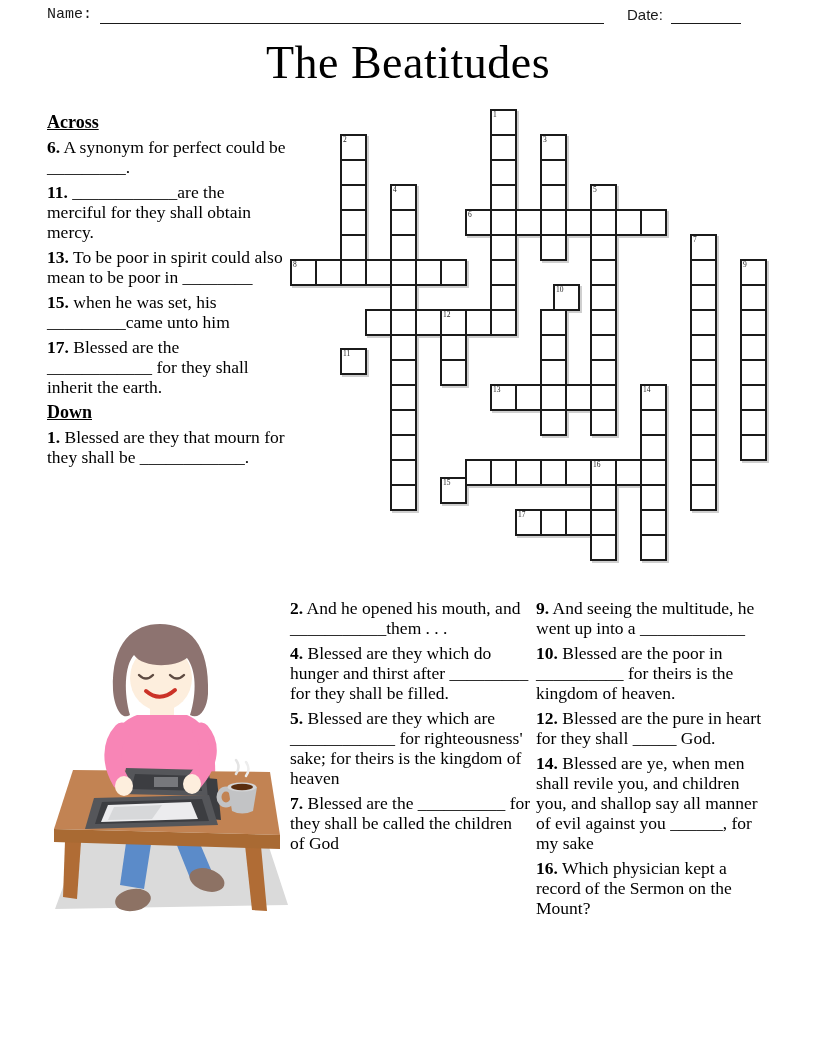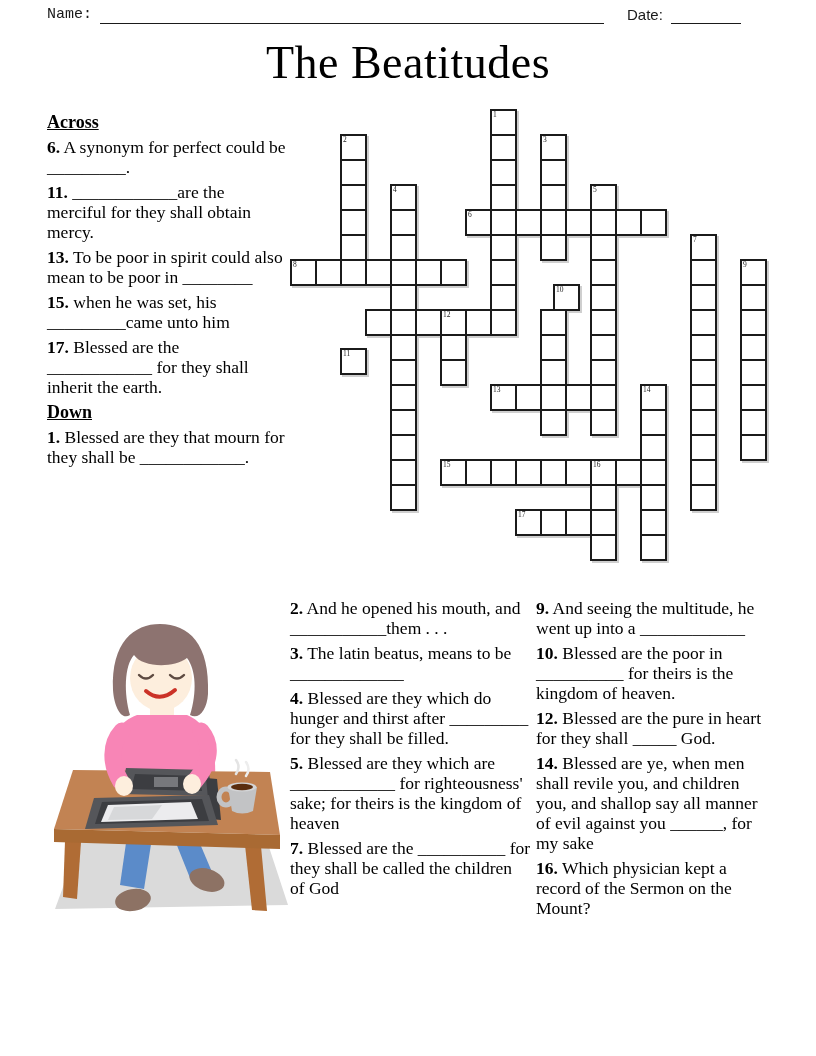--- a/index.html
+++ b/index.html
@@ -176,21 +176,21 @@
     <div class="cell" style="left: 249px; top: 299px;"></div>
     <div class="cell" style="left: 299px; top: 299px;"></div>
     <div class="cell" style="left: 349px; top: 299px;"></div>
     <div class="cell" style="left: 399px; top: 299px;"></div>
     <div class="cell" style="left: 449px; top: 299px;"></div>
     <div class="cell" style="left: 99px; top: 324px;"></div>
     <div class="cell" style="left: 349px; top: 324px;"></div>
     <div class="cell" style="left: 399px; top: 324px;"></div>
     <div class="cell" style="left: 449px; top: 324px;"></div>
     <div class="cell" style="left: 99px; top: 349px;"></div>
-    <div class="cell" style="left: 149px; top: 349px;">
+    <div class="cell" style="left: 149px; top: 367px;">
       <span class="cellnum">15</span>
     </div>
     <div class="cell" style="left: 174px; top: 349px;"></div>
     <div class="cell" style="left: 199px; top: 349px;"></div>
     <div class="cell" style="left: 224px; top: 349px;"></div>
     <div class="cell" style="left: 249px; top: 349px;"></div>
     <div class="cell" style="left: 274px; top: 349px;"></div>
     <div class="cell" style="left: 299px; top: 349px;">
       <span class="cellnum">16</span>
     </div>
@@ -207,21 +207,20 @@
     <div class="cell" style="left: 249px; top: 399px;"></div>
     <div class="cell" style="left: 274px; top: 399px;"></div>
     <div class="cell" style="left: 299px; top: 399px;"></div>
     <div class="cell" style="left: 349px; top: 399px;"></div>
     <div class="cell" style="left: 299px; top: 424px;"></div>
     <div class="cell" style="left: 349px; top: 424px;"></div>
   </div>
 
 <div id="clues-mid" class="clues">
   <p class="clue"><b>2.</b><span> And he opened his mouth, and ___________them . . .</span></p>
-  <p class="clue"><b>3.</b><span> The latin beatus, means to be _____________</span></p>
   <p class="clue"><b>4.</b><span> Blessed are they which do hunger and thirst after _________ for they shall be filled.</span></p>
   <p class="clue"><b>5.</b><span> Blessed are they which are ____________ for righteousness' sake; for theirs is the kingdom of heaven</span></p>
   <p class="clue"><b>7.</b><span> Blessed are the __________ for they shall be called the children of God</span></p>
 </div>
 
 <div id="clues-right" class="clues">
   <p class="clue"><b>9.</b><span> And seeing the multitude, he went up into a ____________</span></p>
   <p class="clue"><b>10.</b><span> Blessed are the poor in __________ for theirs is the kingdom of heaven.</span></p>
   <p class="clue"><b>12.</b><span> Blessed are the pure in heart for they shall _____ God.</span></p>
   <p class="clue"><b>14.</b><span> Blessed are ye, when men shall revile you, and children you, and shallop say all manner of evil against you ______, for my sake</span></p>

